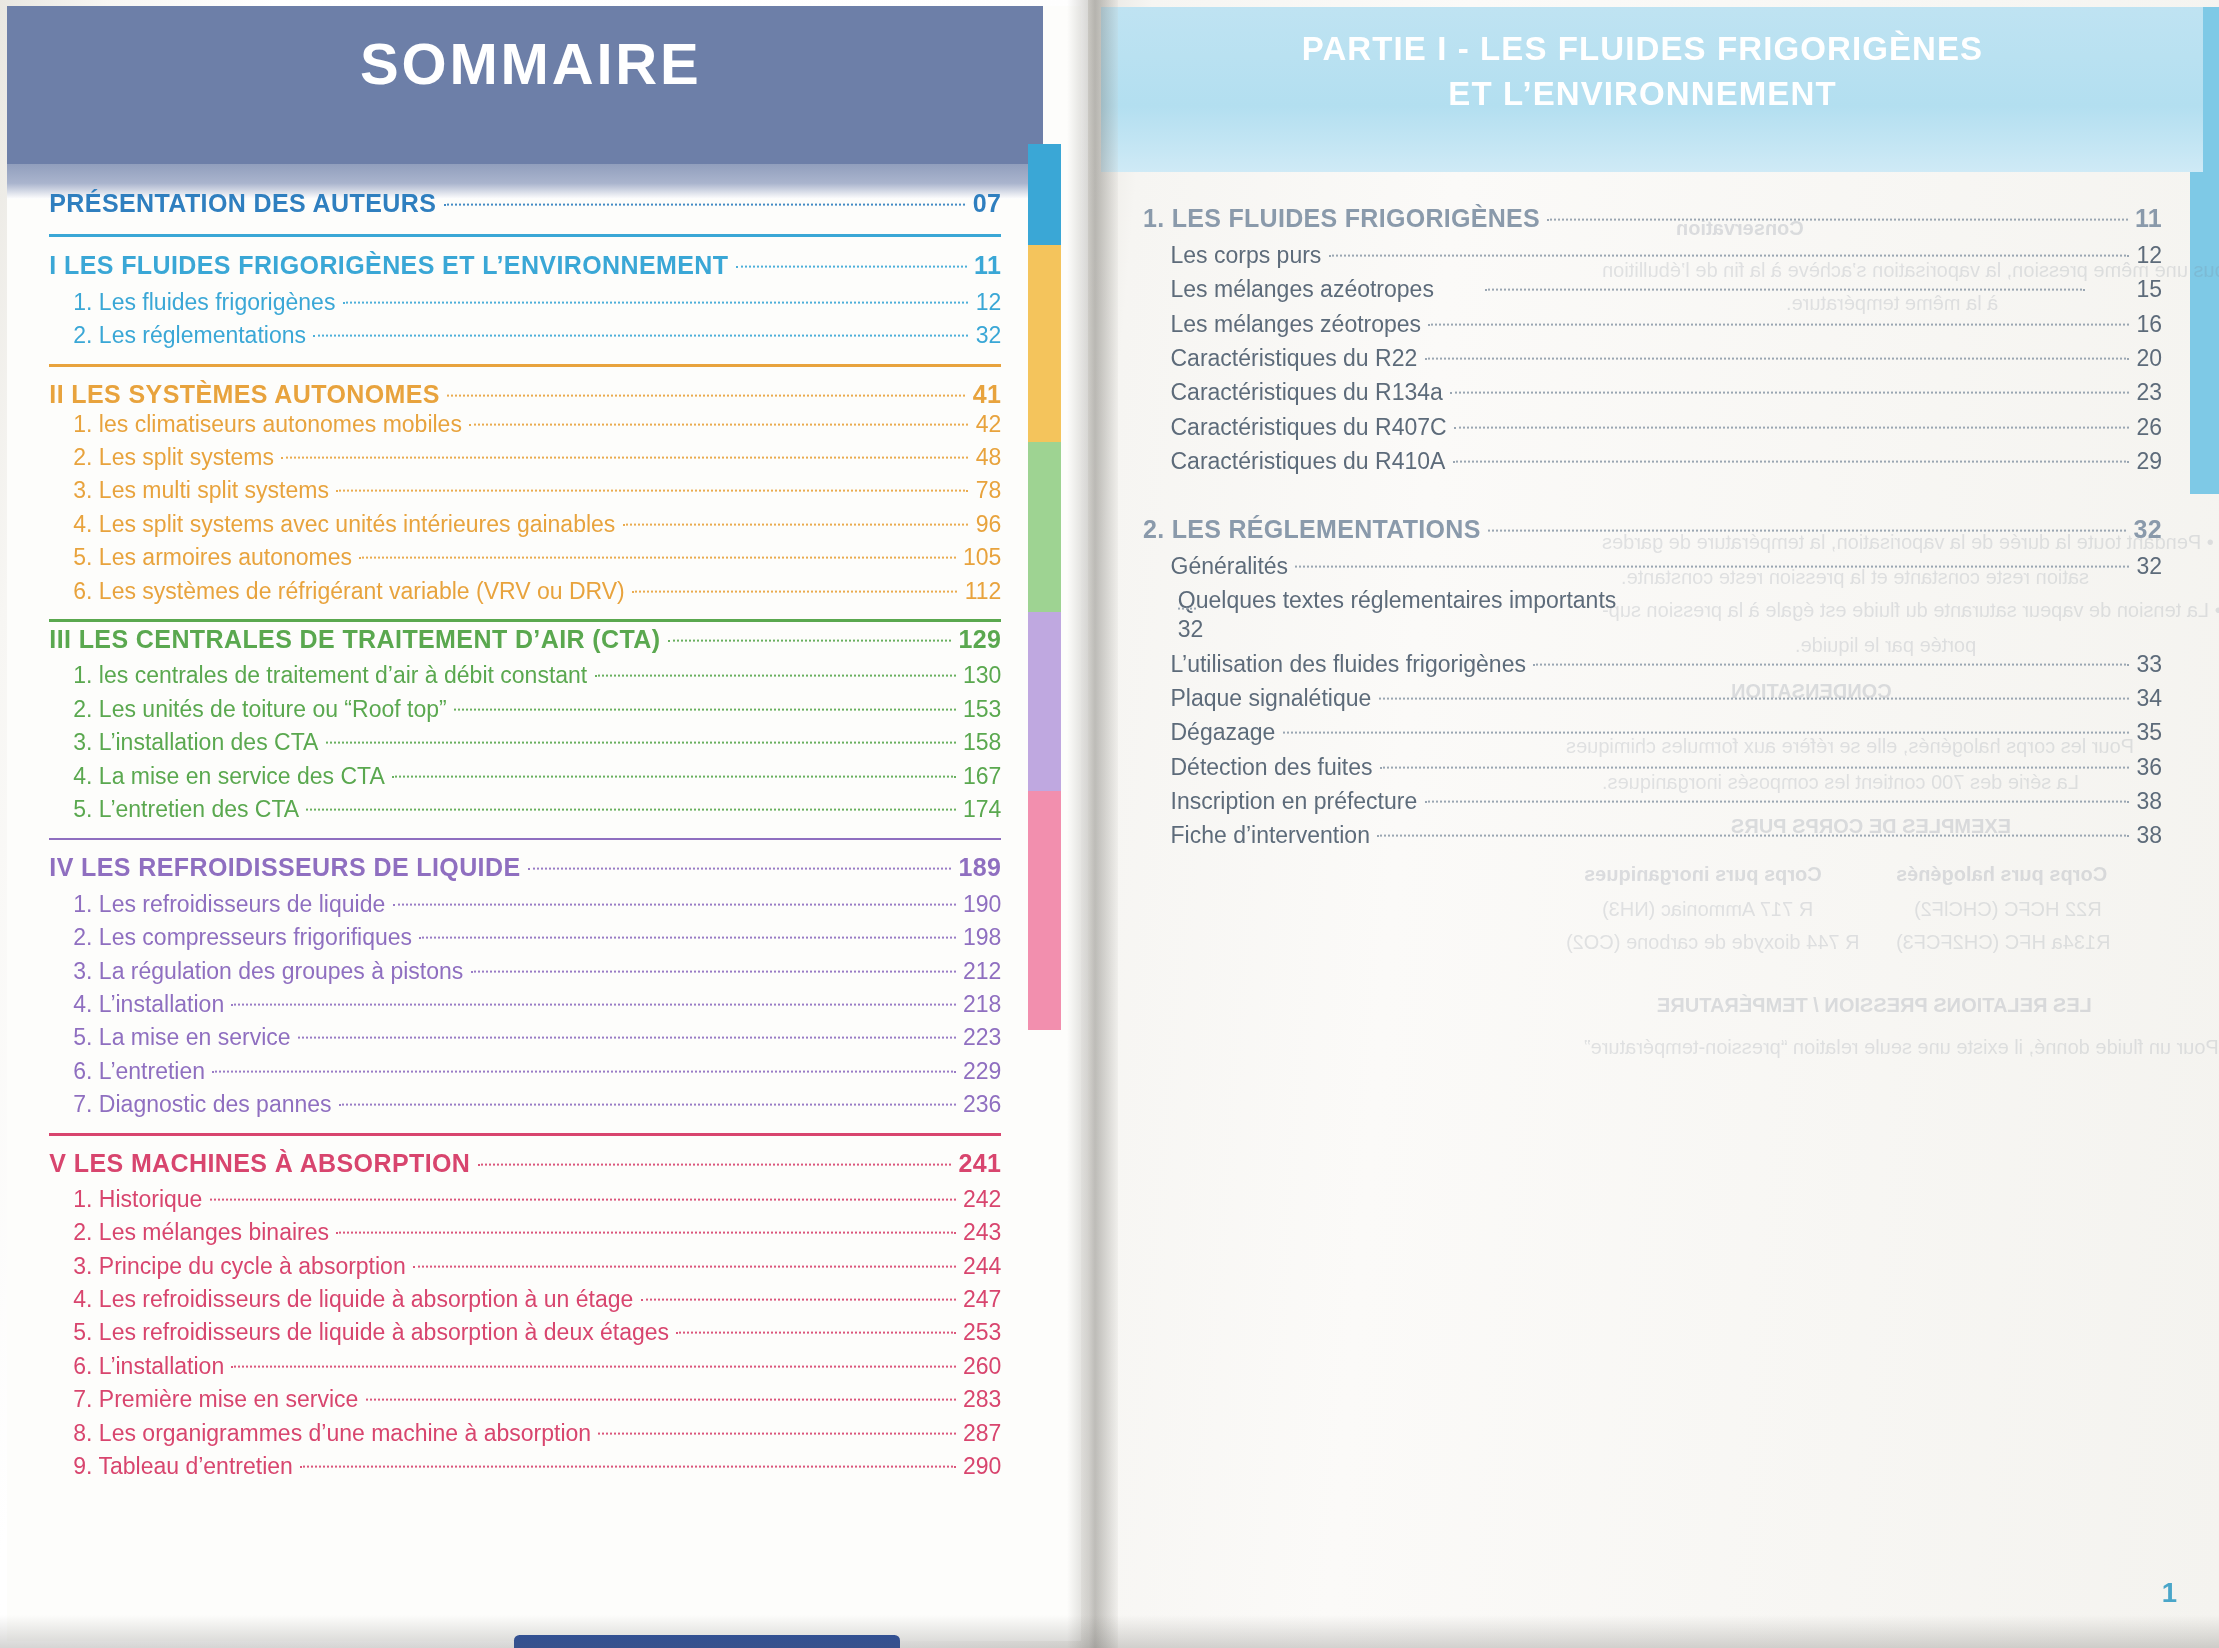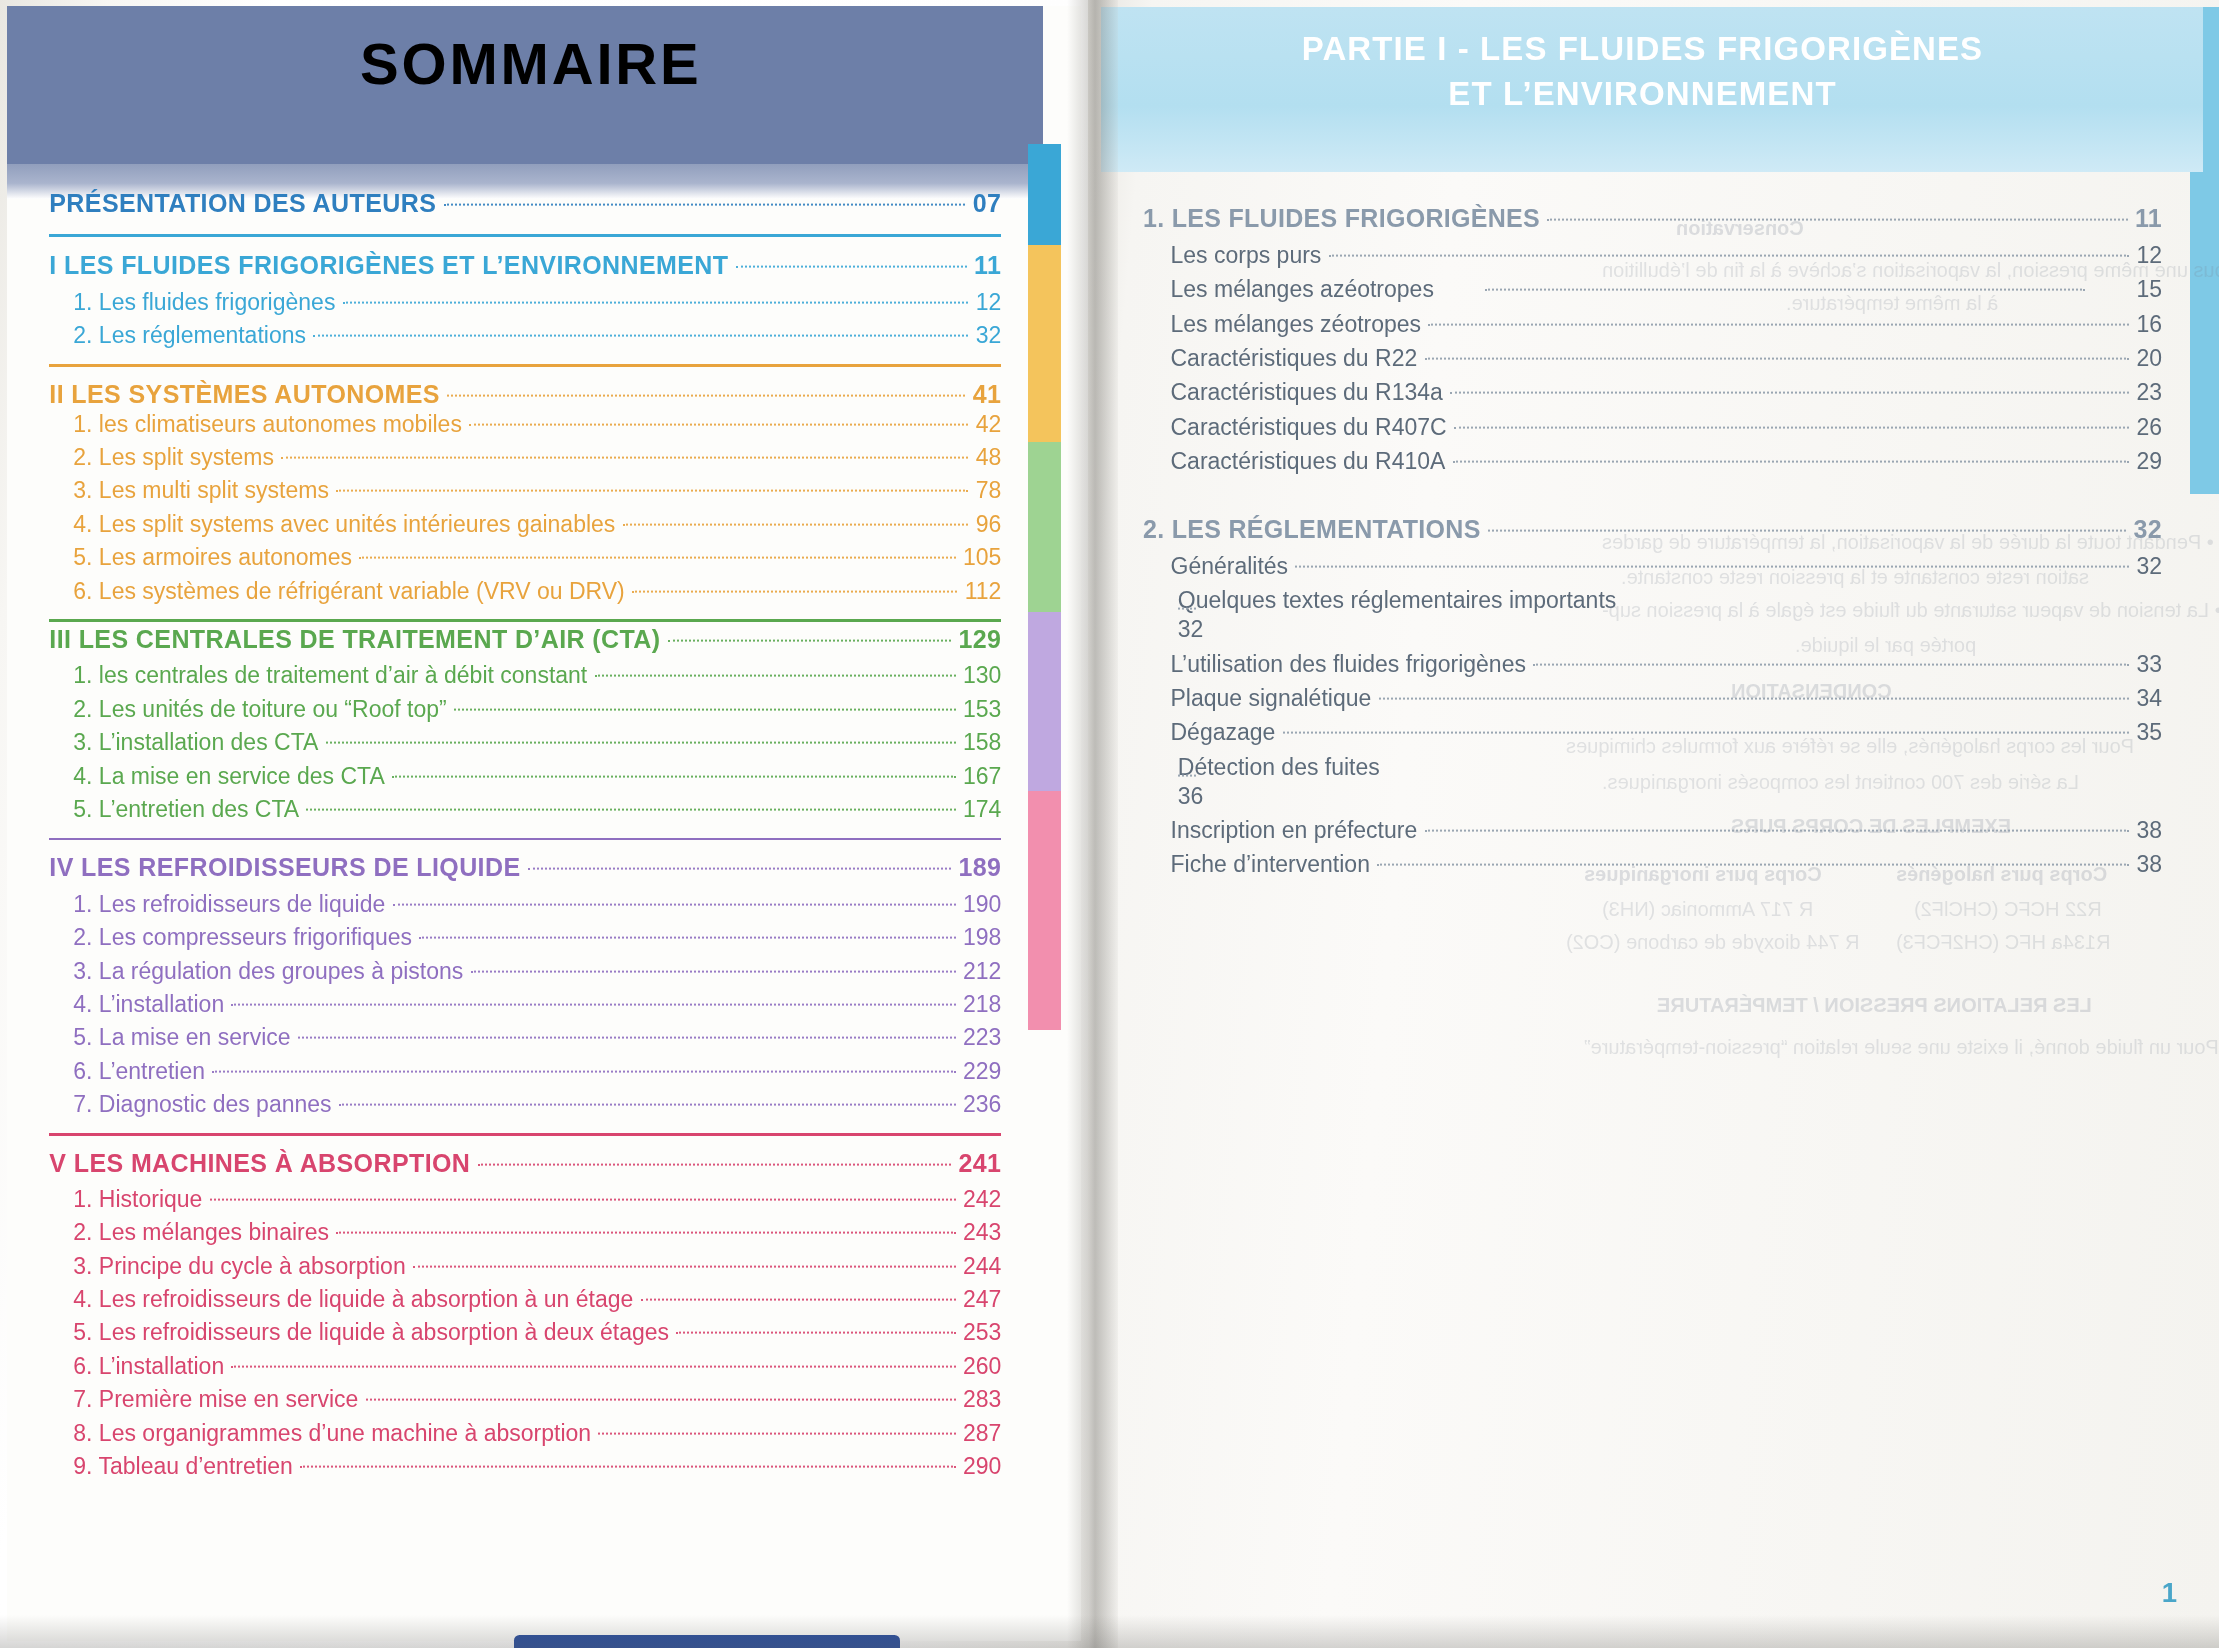--- a/index.html
+++ b/index.html
@@ -34,21 +34,21 @@
     position: absolute;
     left: 0; top: 0;
     width: 1036px; height: 158px;
     background: #6d7fa8;
   }
   .som-header-title {
     position: absolute;
     left: 0; top: 24px;
     width: 1036px;
     text-align: center;
-    color: #000000;
+    color: #ffffff;
     font-size: 58px;
     font-weight: bold;
     letter-spacing: 2.8px;
     font-family: "Liberation Sans", sans-serif;
     padding-left: 11px;
   }
   .som-header-shadow {
     position: absolute;
     left: 0; top: 158px;
     width: 1036px; height: 35px;
@@ -515,21 +515,21 @@
         <div class="entry-line r-sub" style="margin-top:7.3px;padding-left:27.5px;">
           <span class="entry-label">Plaque signalétique</span>
           <span class="r-dots"></span>
           <span class="entry-page">34</span>
         </div>
         <div class="entry-line r-sub" style="margin-top:7.3px;padding-left:27.5px;">
           <span class="entry-label">Dégazage</span>
           <span class="r-dots"></span>
           <span class="entry-page">35</span>
         </div>
-        <div class="entry-line r-sub" style="margin-top:7.3px;padding-left:27.5px;flex-direction:column;">
+        <div class="entry-line r-sub" style="margin-top:7.3px;padding-left:27.5px;">
           <span class="entry-label">Détection des fuites</span>
           <span class="r-dots"></span>
           <span class="entry-page">36</span>
         </div>
         <div class="entry-line r-sub" style="margin-top:7.3px;padding-left:27.5px;">
           <span class="entry-label">Inscription en préfecture</span>
           <span class="r-dots"></span>
           <span class="entry-page">38</span>
         </div>
         <div class="entry-line r-sub" style="margin-top:7.3px;padding-left:27.5px;">

